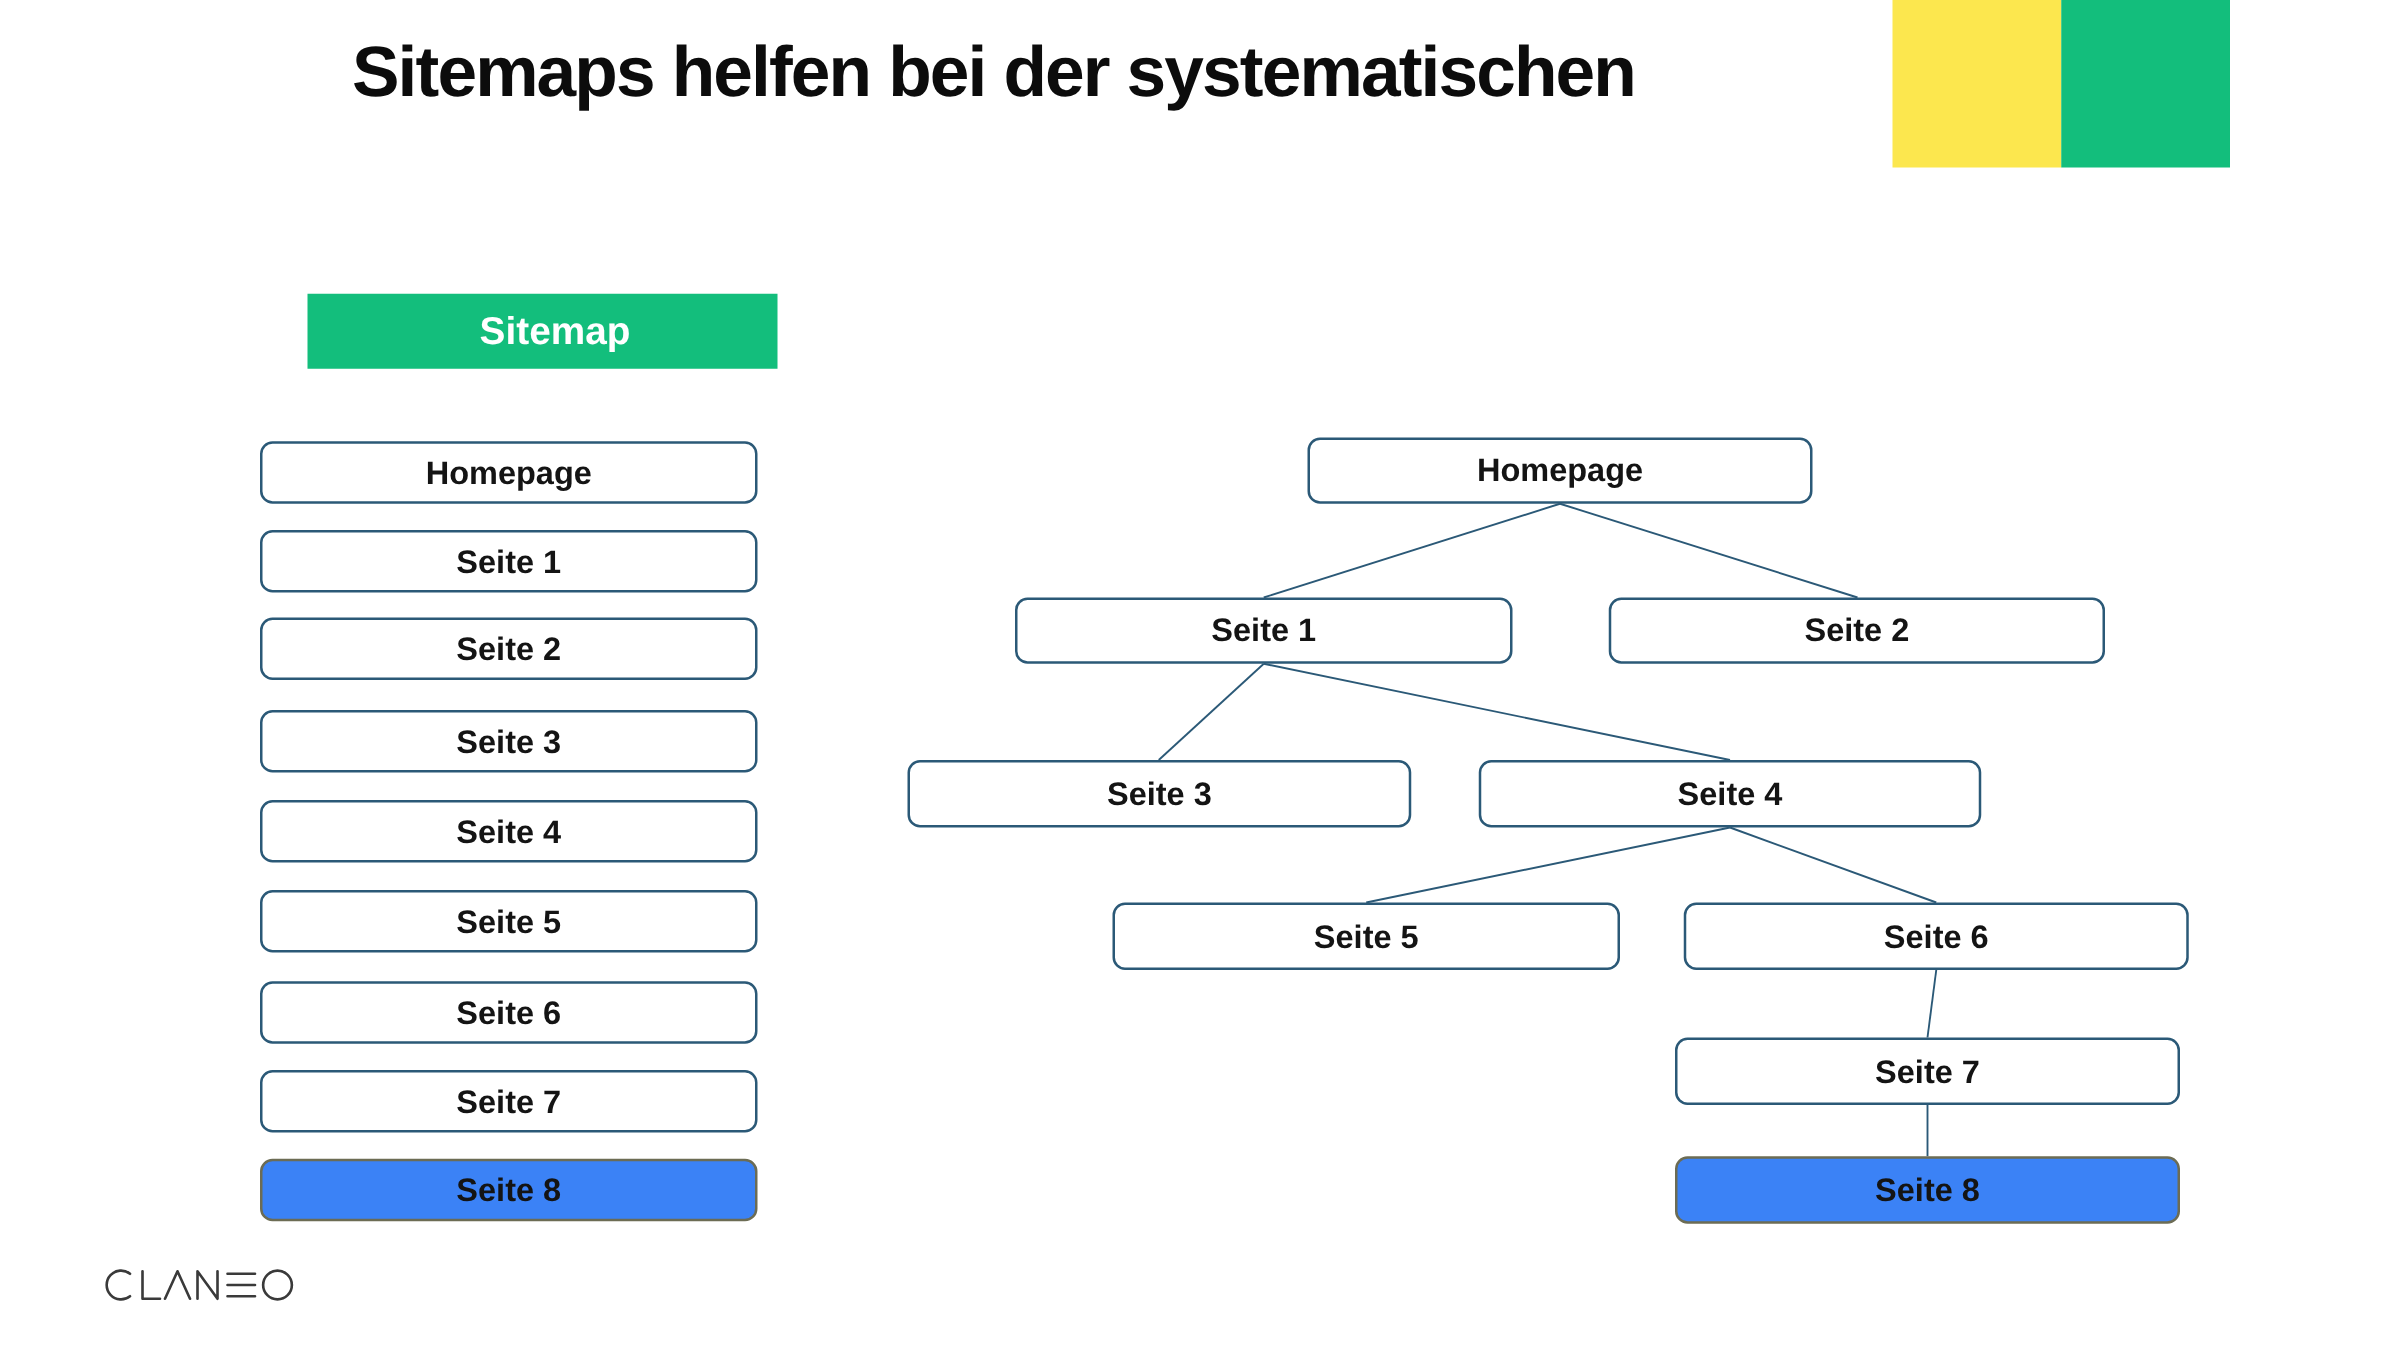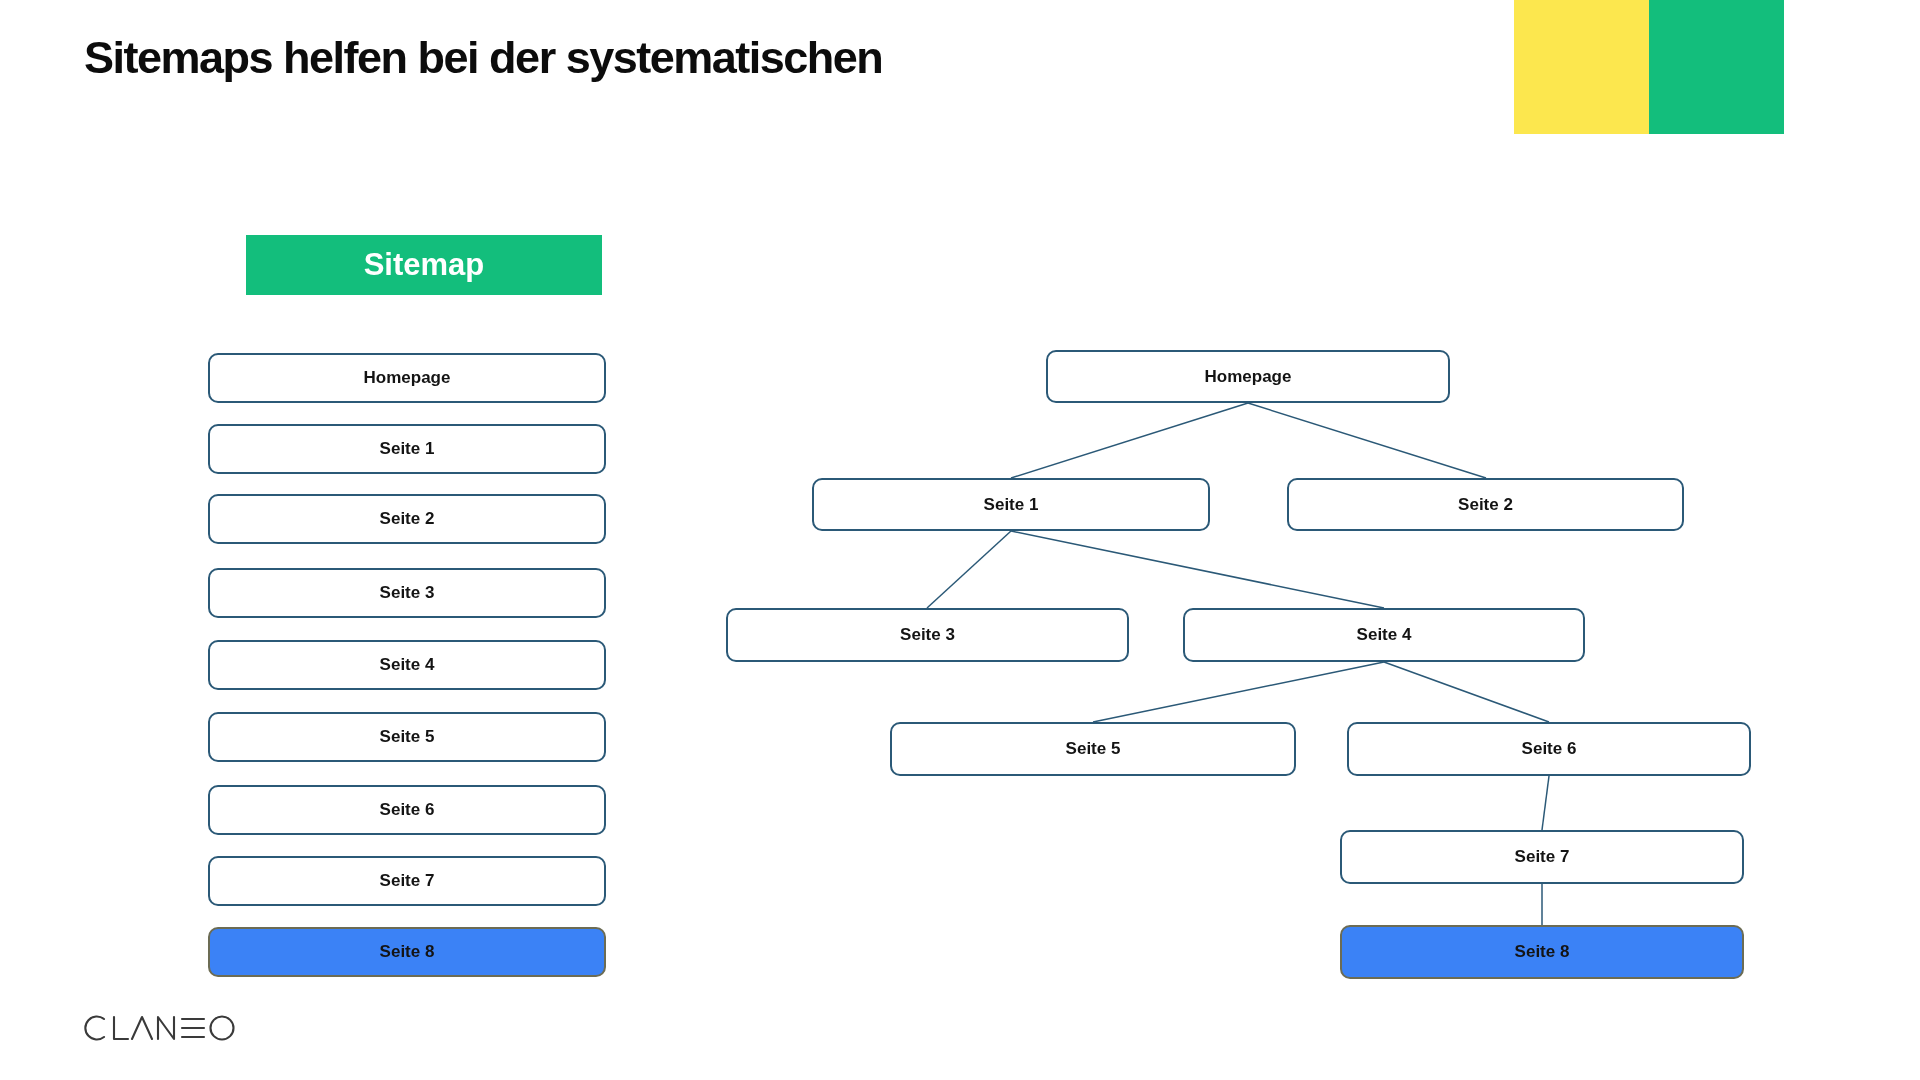--- a/index.html
+++ b/index.html
@@ -2,41 +2,42 @@
 <html><head>
 <meta charset="utf-8">
 <style>
   html,body{margin:0;padding:0;background:#ffffff;}
   #slide{
     position:relative;width:1920px;height:1080px;background:#ffffff;overflow:hidden;
     font-family:"Liberation Sans", sans-serif;
   }
   
   .title{
-    position:absolute;left:84px;top:22px;width:1240px;
-    font-size:45px;line-height:72px;font-weight:700;letter-spacing:-1.5px;
+    position:absolute;left:68px;top:22px;width:1240px;
+    font-size:57px;line-height:72px;font-weight:700;letter-spacing:-1.5px;
     color:#0c0c0c;
+    text-align:right;
   }
   
   .sq{position:absolute;top:0;width:135px;height:134px;}
   .sq.yellow{left:1514px;background:#FCE74E;}
   .sq.green{left:1649px;background:#13BE7C;}
   
   .section-header{
     position:absolute;height:60px;background:#13BE7C;color:#ffffff;
     display:flex;align-items:center;justify-content:center;
     font-size:31px;font-weight:700;
   }
-  #hdr-sitemap{left:246px;top:235px;width:356px;}
+  #hdr-sitemap{left:246px;top:235px;width:356px;padding-left:20px;}
   #hdr-webseite{left:1086px;top:235px;width:320px;}
   
   .node{
     position:absolute;background:#ffffff;border:2px solid #2B5977;border-radius:10px;
     display:flex;align-items:center;justify-content:center;
-    font-size:17px;font-weight:700;color:#141414;box-sizing:border-box;z-index:2;
+    font-size:26px;font-weight:700;color:#141414;box-sizing:border-box;z-index:2;
   }
   .node.highlight{background:#3b82f6;border-color:#6C6C54;}
   
   .sbox{left:208px;width:398px;height:50px;}
   
   #edges{position:absolute;left:0;top:0;z-index:1;}
   #edges line{stroke:#2B5977;stroke-width:1.5;}
   
   #logo{position:absolute;left:82px;top:1012px;z-index:2;}
   #logo path,#logo circle{stroke:#3a3a3a;stroke-width:2.1;fill:none;stroke-linecap:round;stroke-linejoin:round;}

